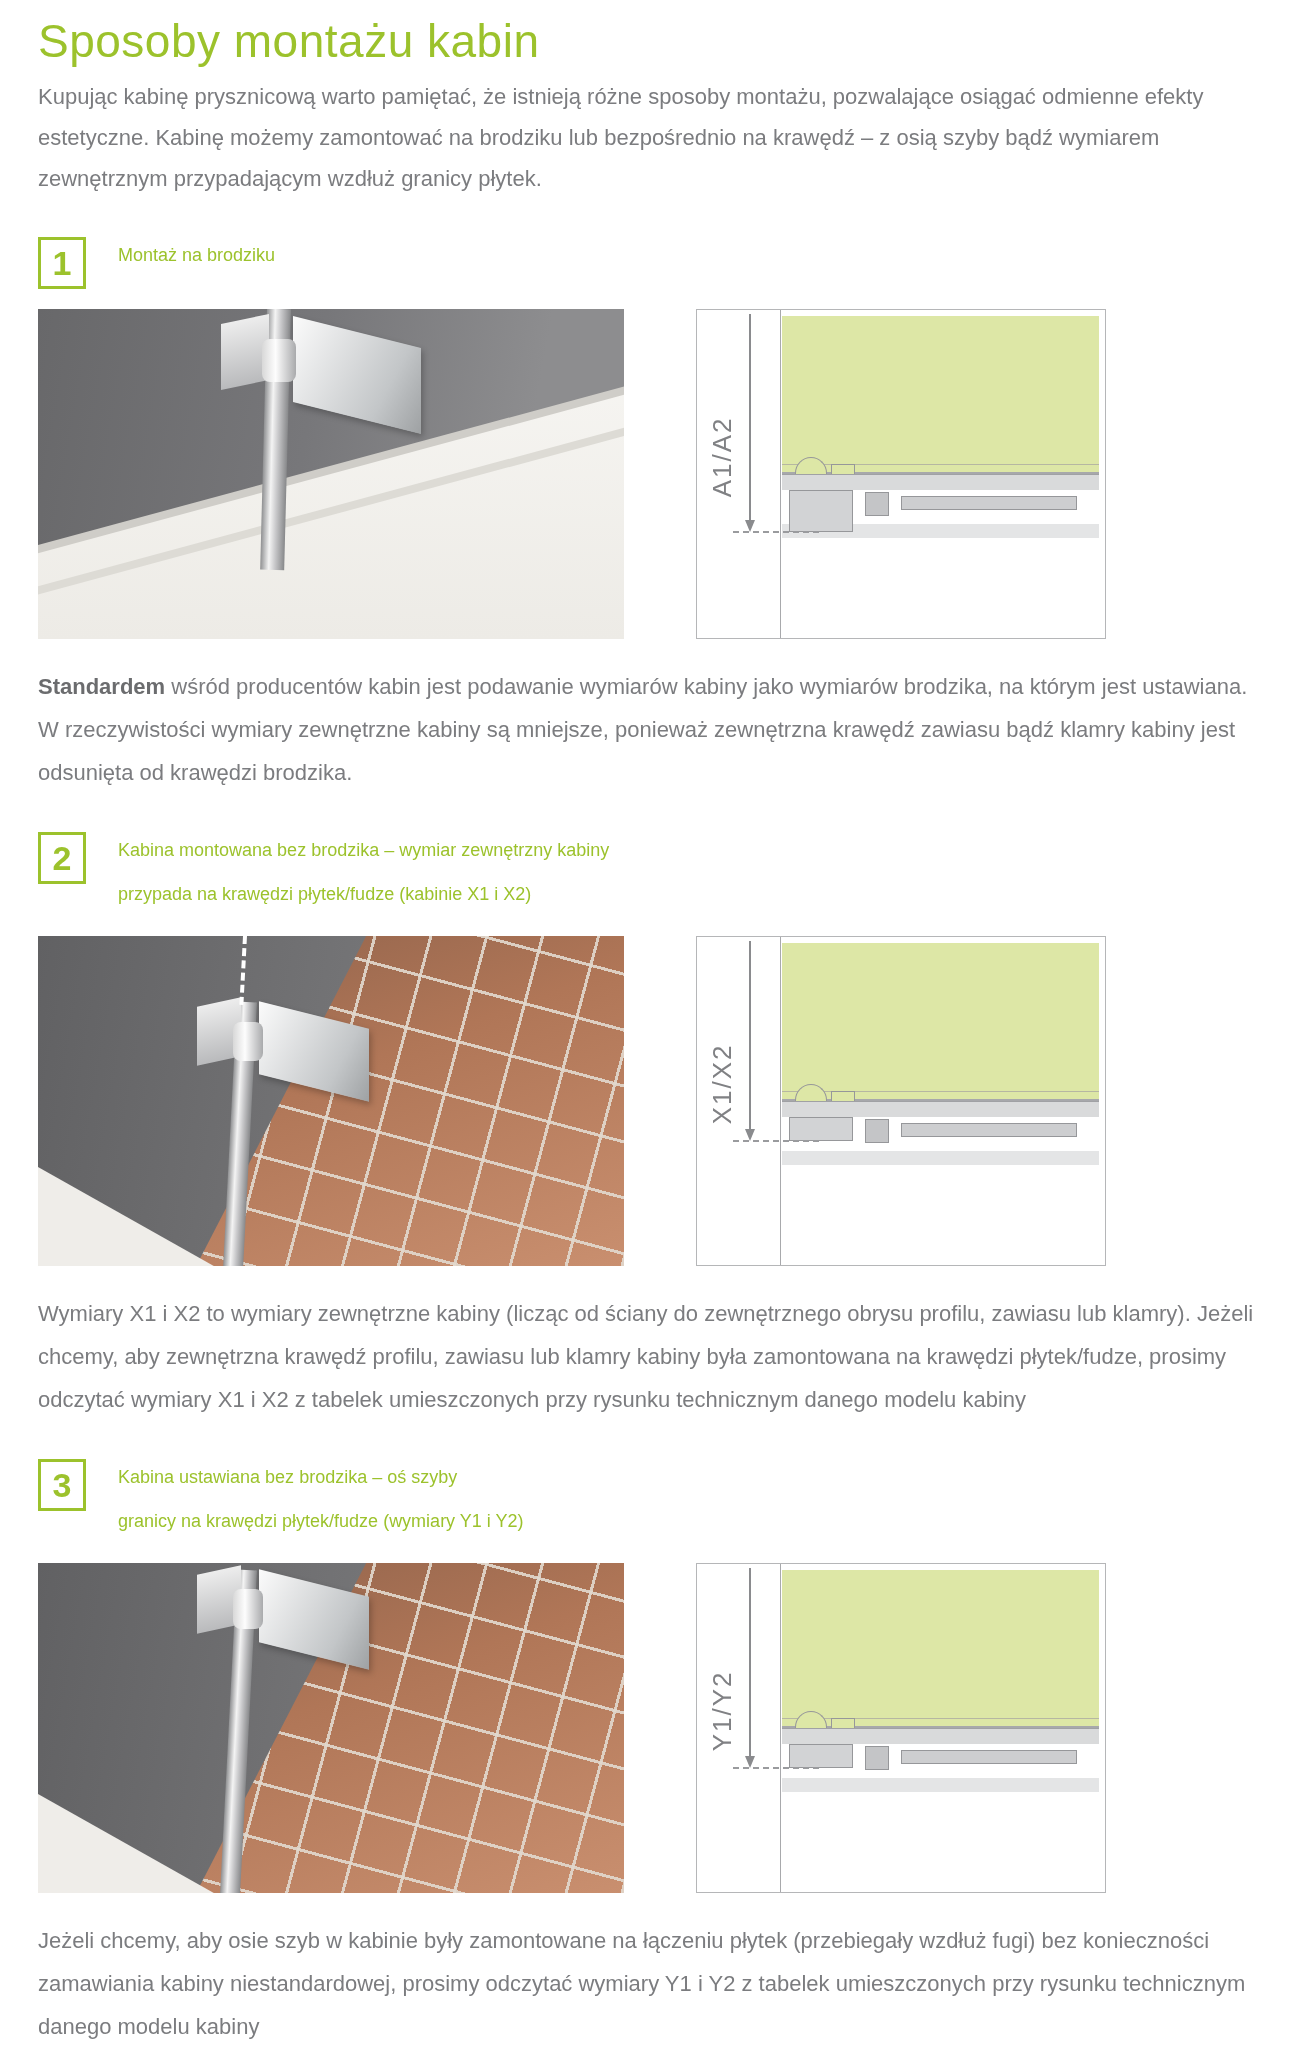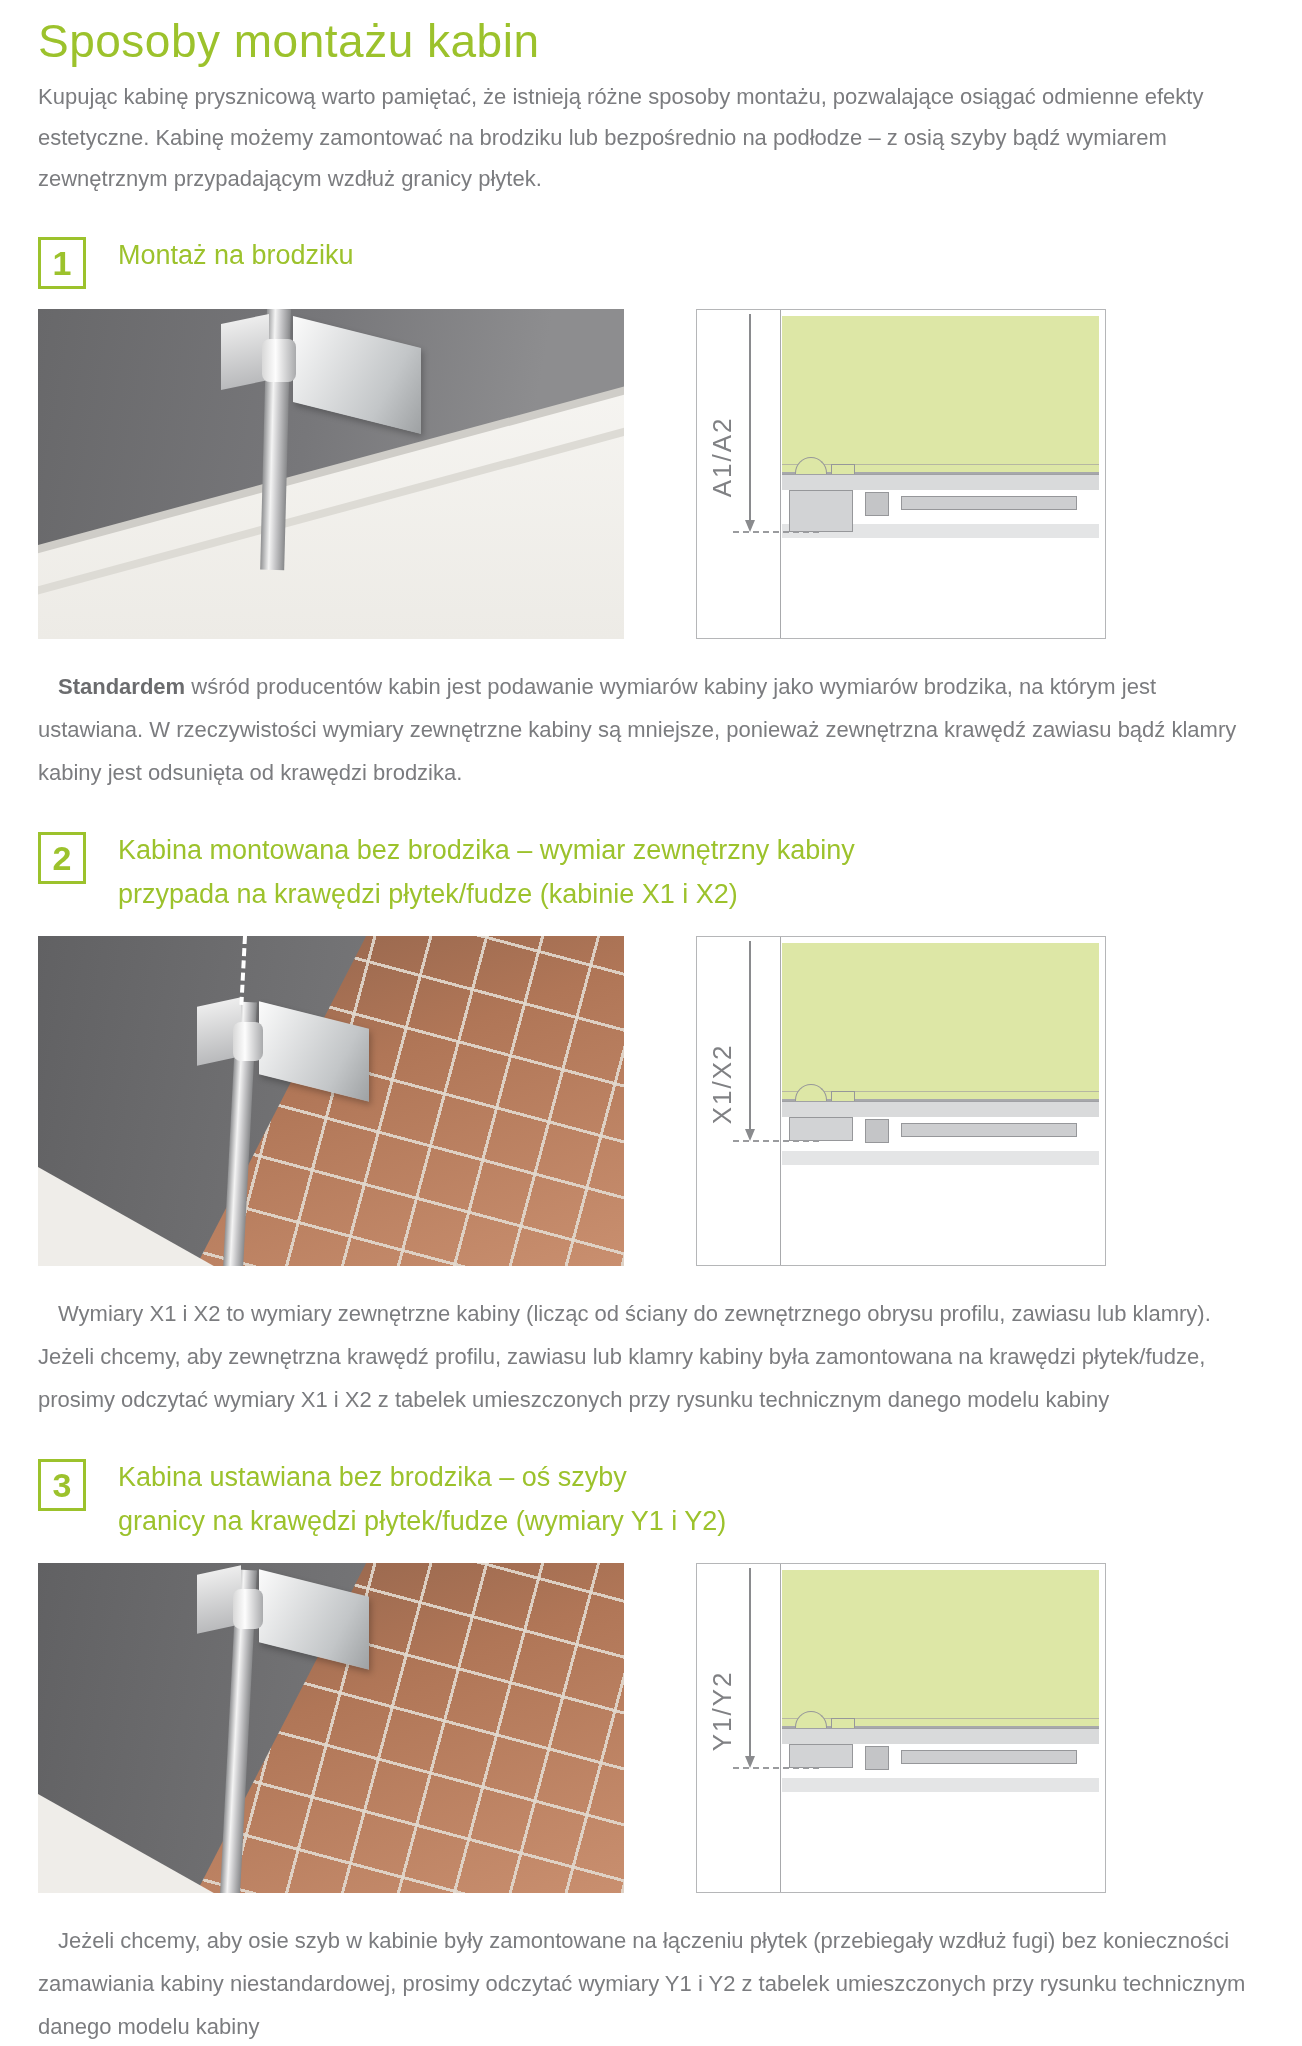--- a/index.html
+++ b/index.html
@@ -33,33 +33,33 @@
     border:3px solid #9cc22c;
     display:flex;align-items:center;justify-content:center;
     margin-top:4px;
     background:#fff;
   }
   .num-box span{
     font-size:34px;font-weight:bold;color:#9cc22c;line-height:1;
   }
   h2.sec-heading{
     margin:0;
-    font-size:27px;
+    font-size:18px;
     font-weight:400;
     line-height:44px;
     color:#9cc22c;
   }
   h2.sec-heading .hl{display:block;}
   p.note{
     margin:26px 0 0 0;
     font-size:22px;
     line-height:43px;
     color:#7b7c7f;
   }
-  p.note strong{color:#6b6c6e;font-weight:bold;margin-left:20px;}
+  p.note strong{color:#6b6c6e;font-weight:bold;}
 
   
   .row{display:flex;gap:72px;margin-top:20px;}
   .photo{
     position:relative;width:586px;height:330px;
     overflow:hidden;flex:0 0 auto;background:#6d6d6f;
   }
   .diagram{
     position:relative;width:410px;height:330px;
     border:1px solid #b5b6b8;background:#ffffff;
@@ -139,21 +139,21 @@
   .diag-23 .dim-line{height:188px;}     .diag-23 .dim-arrow{top:192px;}
   .diag-23 .dim-dash{top:203px;}        .diag-23 .profile-block-left{height:24px;}
 </style>
 </head>
 <body>
 
 <div class="page">
 
   <h1 class="page-title">Sposoby montażu kabin</h1>
 
-  <p class="intro">Kupując kabinę prysznicową warto pamiętać, że istnieją różne sposoby montażu, pozwalające osiągać odmienne efekty estetyczne. Kabinę możemy zamontować na brodziku lub bezpośrednio na podłodze – z osią szyby bądź wymiarem zewnętrznym przypadającym wzdłuż granicy płytek.</p>
+  <p class="intro">Kupując kabinę prysznicową warto pamiętać, że istnieją różne sposoby montażu, pozwalające osiągać odmienne efekty estetyczne. Kabinę możemy zamontować na brodziku lub bezpośrednio na krawędź – z osią szyby bądź wymiarem zewnętrznym przypadającym wzdłuż granicy płytek.</p>
 
   <section>
     <div class="sec-header">
       <div class="num-box">
         <span>1</span>
       </div>
       <h2 class="sec-heading">
         <span class="hl">Montaż na brodziku</span>
       </h2>
     </div>

